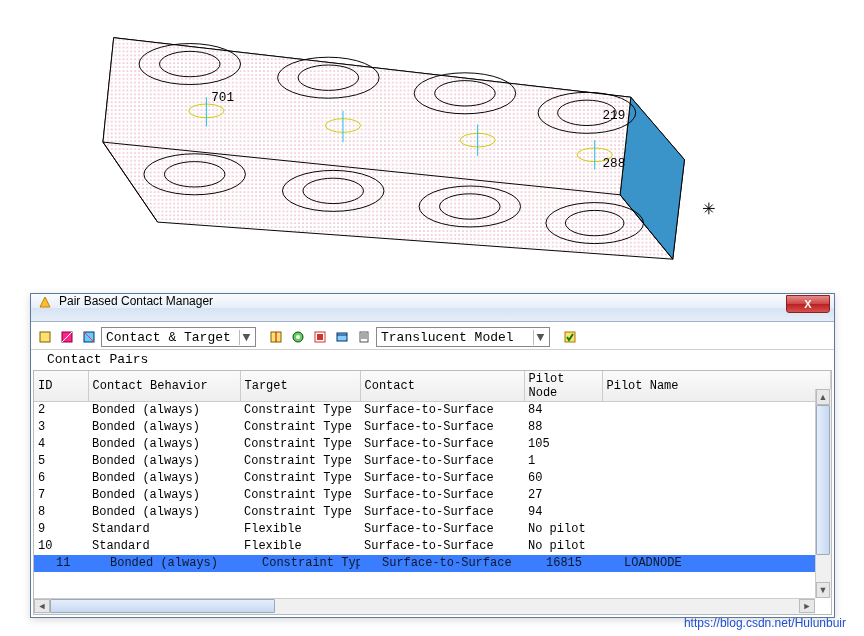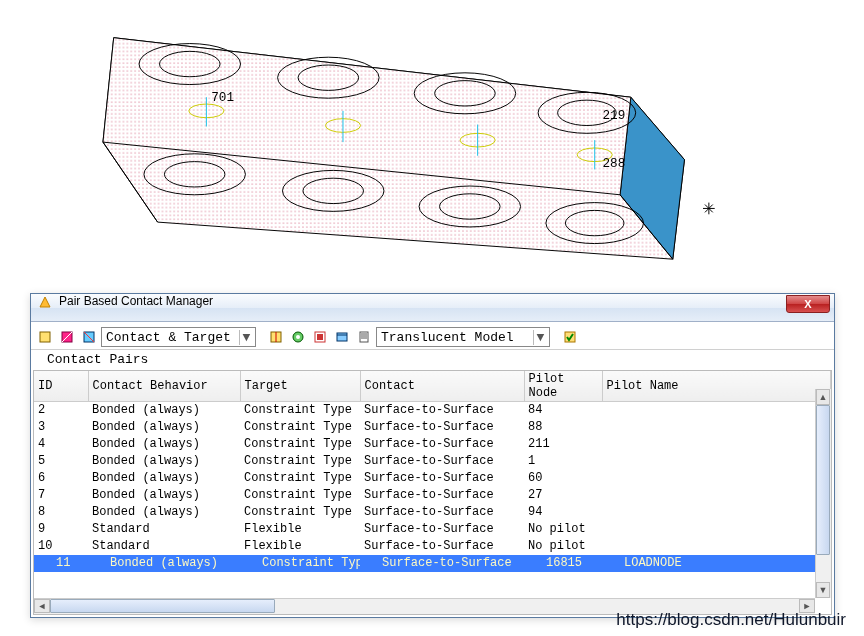--- a/index.html
+++ b/index.html
@@ -23,39 +23,39 @@
   .combo.c1 { width: 155px; }
   .combo.c2 { width: 174px; }
   .combo.c3 { width: 130px; }
 
   .section-label { height: 18px; padding: 2px 16px 0; font-family: "Courier New", monospace; font-size: 13px; }
 
   .grid-wrap { position: absolute; top: 76px; left: 2px; right: 2px; bottom: 2px; border: 1px solid #bbb; }
   .grid { width: 100%; border-collapse: collapse; font-family: "Courier New", monospace; font-size: 12px; table-layout: fixed; }
   .grid th { text-align: left; font-weight: normal; background: linear-gradient(to bottom,#fafafa,#eee); border-right:1px solid #ccc; border-bottom:1px solid #ccc; padding: 1px 4px; height:18px; }
   .grid td { padding: 0 4px; height: 17px; border-right: 0; white-space: nowrap; overflow: hidden; }
-  .grid tbody tr.selected td { background: #3a7dff; color: #fef9c3; padding-left: 22px; }
+  .grid tbody tr.selected td { background: #3a7dff; color: #0f172a; padding-left: 22px; }
 
   .grid th.c-id { width: 54px; }
   .grid th.c-beh { width: 152px; }
   .grid th.c-tgt { width: 120px; }
   .grid th.c-con { width: 164px; }
   .grid th.c-pn { width: 78px; }
   .grid th.c-pname { width: auto; }
 
   .hscroll { position:absolute; left:0; right:16px; bottom:0; height:16px; background: #f0f0f0; border-top:1px solid #ccc; display:flex;}
   .hscroll .arrow { width:16px;height:14px;background: #e8e8e8;border:1px solid #bbb;display:flex;align-items:center;justify-content:center;font-size:9px;color:#555;}
   .hscroll .track { flex:1; position:relative;}
   .hscroll .thumb { position:absolute;left:0;width:30%;height:14px;background:linear-gradient(to bottom,#e6eefc,#c8d8f0);border:1px solid #9ab;border-radius:1px;}
   .vscroll { position:absolute; right:0; top:18px; bottom:16px; width:16px; background:#f0f0f0; border-left:1px solid #ccc; display:flex;flex-direction:column;}
   .vscroll .arrow { height:16px;width:14px;background:#e8e8e8;border:1px solid #bbb;display:flex;align-items:center;justify-content:center;font-size:9px;color:#555;}
   .vscroll .track{flex:1;position:relative;}
   .vscroll .thumb{position:absolute;top:0;left:0;width:14px;height:85%;background:linear-gradient(to right,#e6eefc,#c8d8f0);border:1px solid #9ab;border-radius:1px;}
 
-  .watermark { position: absolute; right: 18px; bottom: 6px; color: #0f172a; font-size: 17px; font-family: Arial; }
+  .watermark { position: absolute; right: 18px; bottom: 6px; color: #1d4ed8; font-size: 12px; font-family: Arial; }
 
   .annot { font-family: "Courier New", monospace; font-size: 13px; fill: #000; }
 </style>
 </head>
 <body>
 
 <div class="viewport">
 <svg viewBox="0 0 864 292">
   <defs>
     <pattern id="dots" patternUnits="userSpaceOnUse" width="4" height="4">
@@ -231,21 +231,21 @@
             <td>Constraint Type</td>
             <td>Surface-to-Surface</td>
             <td>88</td>
             <td></td>
           </tr>
           <tr>
             <td>4</td>
             <td>Bonded (always)</td>
             <td>Constraint Type</td>
             <td>Surface-to-Surface</td>
-            <td>211</td>
+            <td>105</td>
             <td></td>
           </tr>
           <tr>
             <td>5</td>
             <td>Bonded (always)</td>
             <td>Constraint Type</td>
             <td>Surface-to-Surface</td>
             <td>1</td>
             <td></td>
           </tr>

